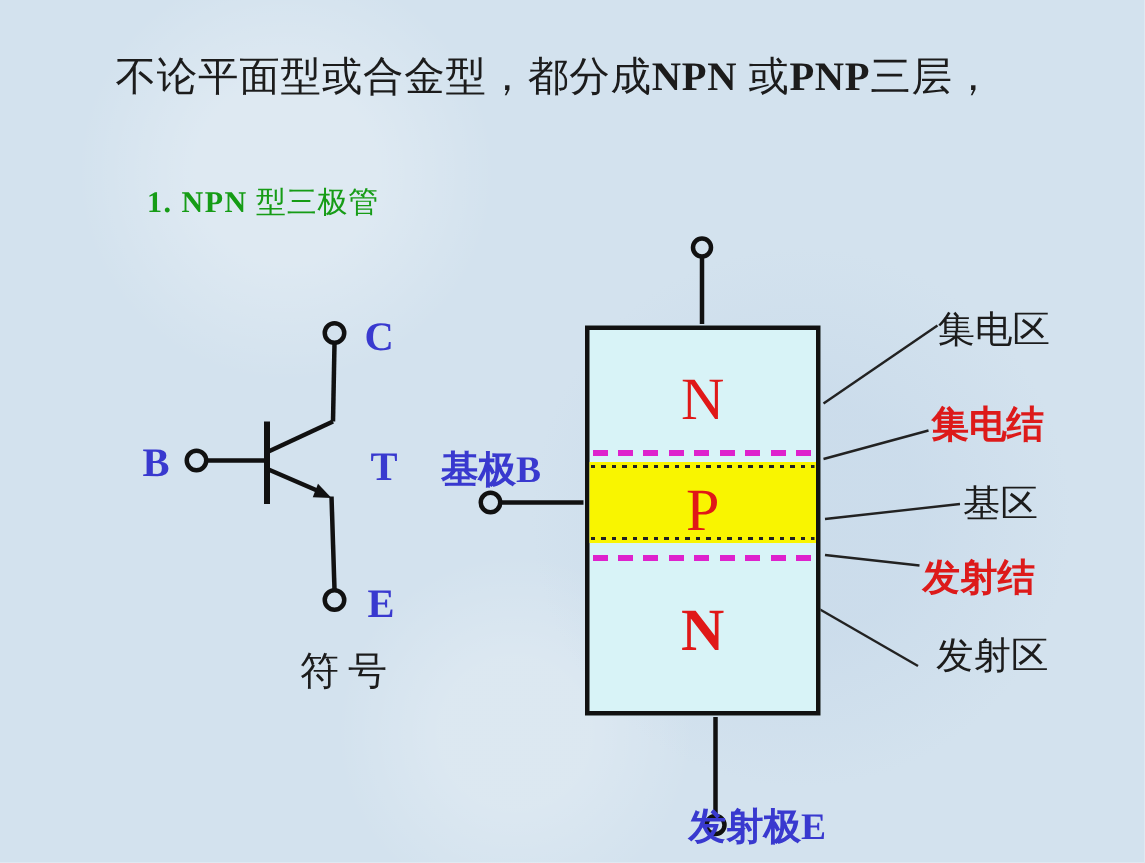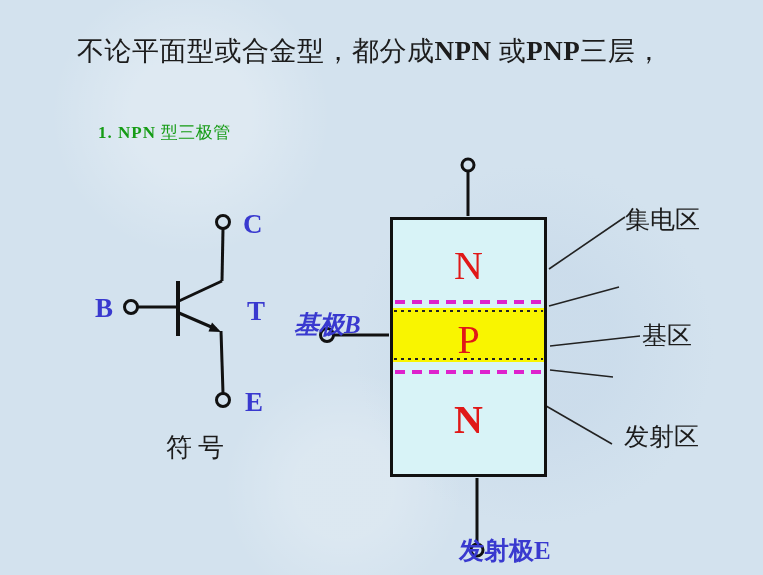--- a/index.html
+++ b/index.html
@@ -14,29 +14,29 @@
     font-family:"Liberation Serif","DejaVu Serif",serif;
     overflow:hidden;
   }
   .abs{position:absolute;}
   .para{
     color:#1c1c1c;font-size:27px;line-height:1;white-space:nowrap;
     letter-spacing:0.5px;
   }
   .latin-b{font-weight:bold;}
   .heading{
-    color:#169c16;font-size:17px;white-space:nowrap;letter-spacing:0.5px;
+    color:#169c16;font-size:20px;white-space:nowrap;letter-spacing:0.5px;
   }
   .heading .latin-b{letter-spacing:1px;}
   .blue-label{color:#3939cf;font-size:25px;font-weight:bold;white-space:nowrap;}
   .blue-letter{font-weight:bold;letter-spacing:0;}
   .pin-letter{color:#3939cf;font-size:27px;font-weight:bold;}
   .black-label{color:#1c1c1c;font-size:25px;white-space:nowrap;}
   .red-label{color:#dd1a1a;font-size:25px;font-weight:bold;white-space:nowrap;}
-  .caption{color:#1c1c1c;font-size:26px;letter-spacing:6px;white-space:nowrap;}
+  .caption{color:#1c1c1c;font-size:26px;letter-spacing:6px;white-space:nowrap;margin-left:34px;}
 
   
   .struct-box{
     left:390px;top:217px;width:157px;height:260px;
     box-sizing:border-box;border:3px solid #111;
     background:#d8f3f7;
   }
   .yellow-band{
     position:absolute;left:0;right:0;top:88px;height:54px;
     background:#f9f500;
@@ -117,24 +117,26 @@
     <div class="region-letter p-mid">P</div>
     <div class="region-letter n-bot">N</div>
   </div>
 
   <div class="abs pin-letter" style="left:95px;top:293px;">B</div>
   <div class="abs pin-letter" style="left:243px;top:209px;">C</div>
   <div class="abs pin-letter" style="left:245px;top:387px;">E</div>
   <div class="abs pin-letter" style="left:247px;top:296px;">T</div>
   <div class="abs caption" style="left:166px;top:430px;">符号</div>
 
-  <div class="abs blue-label" style="left:294px;top:308px;font-style:italic;">
+  <div class="abs blue-label" style="left:294px;top:296px;">
     <span>基极</span><span class="blue-letter">B</span>
   </div>
   <div class="abs blue-label" style="left:459px;top:534px;">
     <span>发射极</span><span class="blue-letter">E</span>
   </div>
 
   <div class="abs black-label" style="left:625px;top:203px;">集电区</div>
+  <div class="abs red-label" style="left:621px;top:266px;">集电结</div>
   <div class="abs black-label" style="left:642px;top:319px;text-align:right;">基区</div>
+  <div class="abs red-label" style="left:615px;top:368px;">发射结</div>
   <div class="abs black-label" style="left:624px;top:420px;">发射区</div>
 
 </div>
 
 </body></html>

